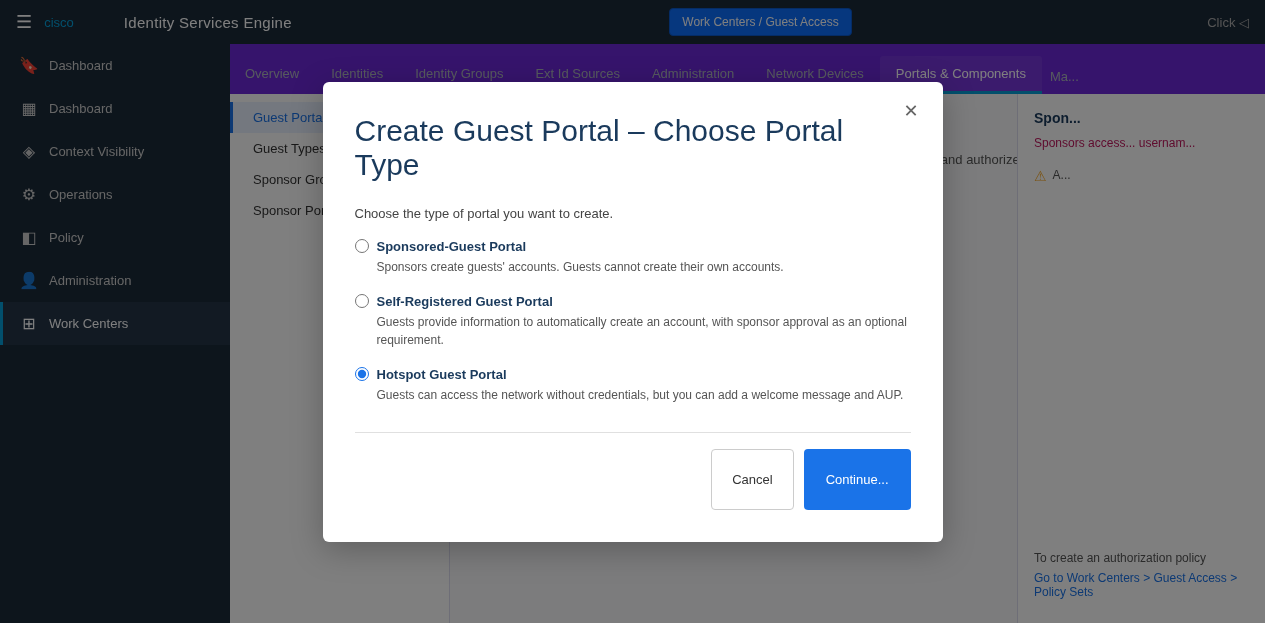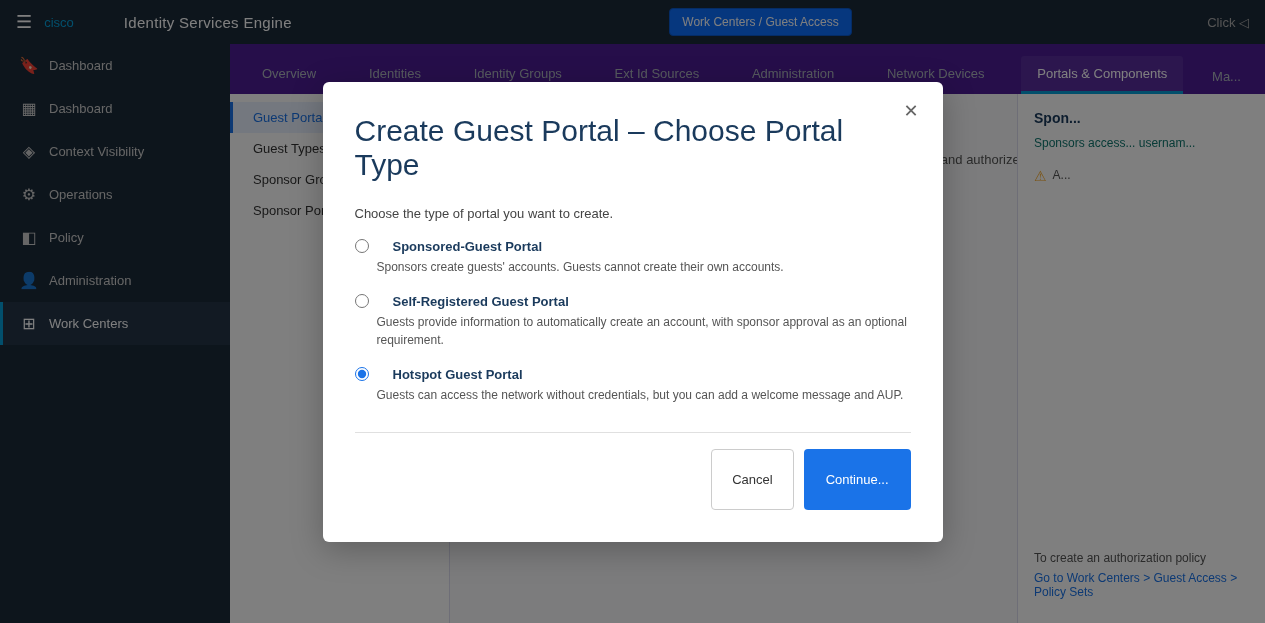--- a/index.html
+++ b/index.html
@@ -50,29 +50,28 @@
       border-left: 3px solid transparent;
       gap: 10px;
     }
     .sidebar-item.active { background: #243447; color: #fff; border-left: 3px solid #049fd9; }
     .sidebar-icon { font-size: 16px; width: 20px; text-align: center; }
     .sidebar-label { font-size: 13px; }
 
     
     .secondary-nav {
       position: fixed;
-      top: 44px; left: 230px; right: 0;
+      top: 44px; left: 213px; right: 0;
       height: 50px;
-      background: #4c1d95;
+      background: #6d28d9;
       display: flex;
       align-items: flex-end;
       padding: 0 16px;
       z-index: 40;
       overflow: hidden;
-      justify-content: space-between;
     }
     .nav-tab {
       color: #adb5bd;
       font-size: 13px;
       padding: 10px 16px;
       cursor: pointer;
       border-bottom: 3px solid transparent;
       white-space: nowrap;
     }
     .nav-tab.active {
@@ -144,21 +143,21 @@
       font-size: 12px;
       color: #555;
       overflow: hidden;
     }
     .right-panel-title {
       font-size: 14px;
       font-weight: 600;
       color: #1a3a5c;
       margin-bottom: 8px;
     }
-    .right-panel-text { color: #0f766e; line-height: 1.5; }
+    .right-panel-text { color: #be185d; line-height: 1.5; }
     .warning-row { display: flex; align-items: flex-start; gap: 6px; margin-top: 16px; }
     .warning-icon { color: #f5a623; font-size: 14px; }
     .bottom-link-section { position: absolute; bottom: 24px; left: 16px; right: 16px; }
     .bottom-link-section p { font-size: 12px; color: #555; margin-bottom: 6px; }
     .bottom-link { color: #1a73e8; font-size: 12px; text-decoration: none; }
 
     
     .modal-overlay {
       position: fixed;
       top: 0; left: 0; right: 0; bottom: 0;
@@ -195,21 +194,21 @@
     }
     .modal-subtitle {
       font-size: 13px;
       color: #444;
       margin-bottom: 18px;
     }
     .portal-option { margin-bottom: 18px; }
     .portal-option-label {
       display: flex;
       align-items: center;
-      gap: 24px;
+      gap: 8px;
       cursor: pointer;
       margin-bottom: 4px;
     }
     .portal-option-name {
       font-size: 13px;
       font-weight: 600;
       color: #1a3a5c;
     }
     .portal-option-desc {
       font-size: 12px;

